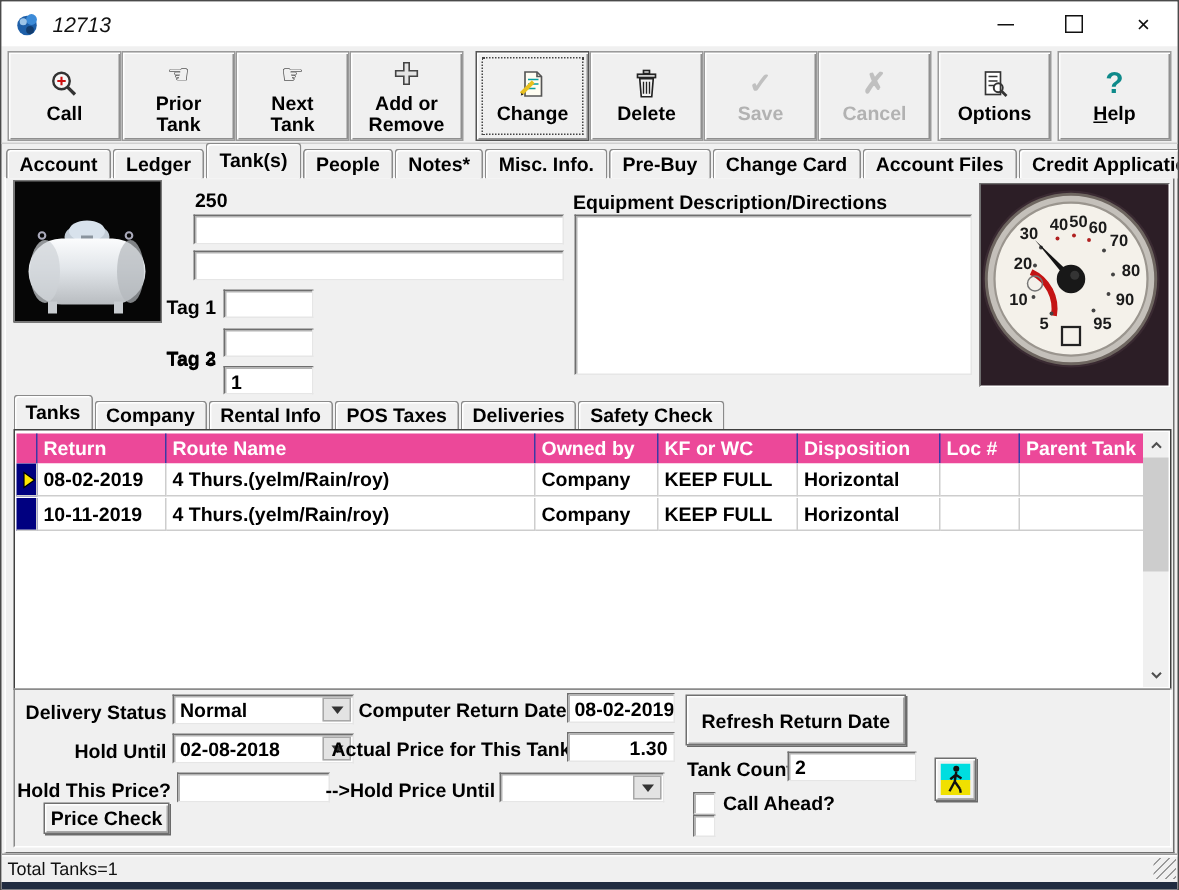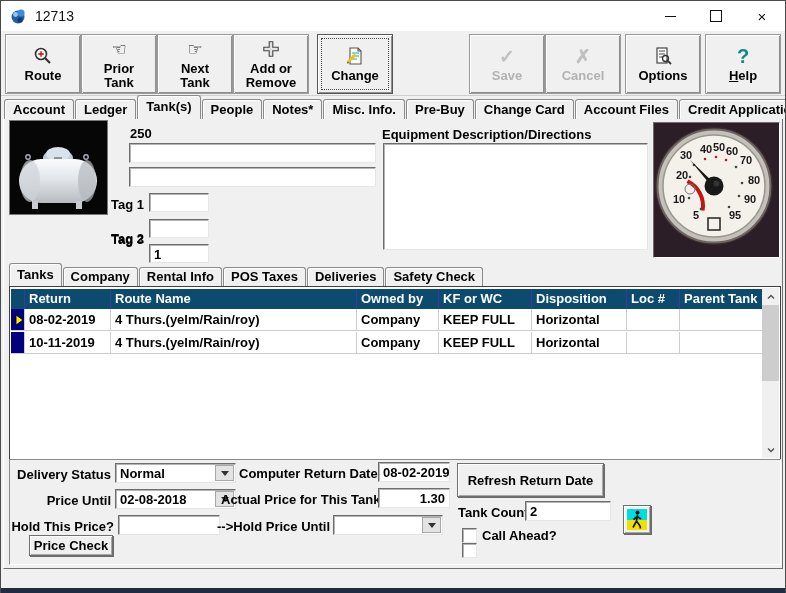--- a/index.html
+++ b/index.html
@@ -1,20 +1,20 @@
 <!DOCTYPE html>
 <html><head>
 <meta charset="utf-8">
 <style>
   html,body{margin:0;padding:0;background:#c0c0c0;}
   .win{position:relative;width:784px;height:592px;border:1px solid #4a4a4a;background:#f0f0f0;
        font-family:"Liberation Sans",sans-serif;overflow:hidden;}
   
   .titlebar{position:absolute;left:0;top:0;width:100%;height:30px;background:#ffffff;
-            display:flex;align-items:center;}
+            display:flex;align-items:center;font-style:italic;}
   .title-ic{margin-left:9px;width:17px;height:17px;flex:0 0 auto;}
   .title-txt{margin-left:8px;font-size:14px;color:#111;}
   .caption-btns{margin-left:auto;display:flex;height:30px;}
   .cap-btn{width:46px;height:30px;display:flex;align-items:center;justify-content:center;}
   .min-glyph{width:11px;height:1px;background:#111;}
   .max-glyph{width:10px;height:10px;border:1px solid #111;}
   .close-glyph{font-size:15px;line-height:15px;color:#111;}
   
   .toolbar{position:absolute;left:0;top:30px;width:100%;height:64px;background:#f0f0f0;
            border-bottom:1px solid #cfcfcf;}
@@ -59,21 +59,21 @@
   .gauge-num{fill:#1a1a1a;font-family:"Liberation Sans",sans-serif;font-size:11px;font-weight:bold;text-anchor:middle;}
   
   .subtabstrip{position:absolute;left:8px;top:263px;height:22px;display:flex;align-items:flex-end;z-index:3;}
   .subtab{height:18px;line-height:18px;padding:0 7px;font-weight:bold;font-size:13px;background:#f0f0f0;
           border:1px solid #8a8a8a;border-bottom:none;border-radius:3px 3px 0 0;margin-right:1px;
           box-shadow:inset 1px 1px 0 #ffffff;white-space:nowrap;}
   .subtab.active{height:22px;line-height:21px;}
   .tablebox{position:absolute;left:8px;top:285px;width:770px;height:172px;background:#fff;
             border:1px solid #3f3f3f;}
   .tbl-hdr{position:absolute;left:1px;top:2px;right:18px;height:20px;display:grid;
-           grid-template-columns:14px 86px 246px 82px 93px 95px 53px 1fr;background:#0c4a6e;}
+           grid-template-columns:14px 86px 246px 82px 93px 95px 53px 1fr;background:#ec4899;}
   .tbl-hdr .hcell{color:#fff;font-weight:bold;font-size:13px;line-height:20px;padding-left:4px;
                   border-right:1px solid #3a3aa6;overflow:hidden;white-space:nowrap;}
   .tbl-row{position:absolute;left:1px;right:18px;height:22px;display:grid;
            grid-template-columns:14px 86px 246px 82px 93px 95px 53px 1fr;background:#fff;}
   .tbl-row .cell{font-weight:bold;font-size:13px;line-height:22px;padding-left:4px;color:#000;
                  border-right:1px solid #cdcdcd;border-bottom:1px solid #cdcdcd;overflow:hidden;white-space:nowrap;}
   .ptr-cell{background:#000080;border-bottom:1px solid #fff;display:flex;align-items:center;justify-content:center;}
   .vscroll{position:absolute;right:1px;top:1px;bottom:1px;width:17px;background:#f0f0f0;
            display:flex;flex-direction:column;}
   .sb-btn{height:17px;display:flex;align-items:center;justify-content:center;flex:0 0 auto;}
@@ -119,21 +119,21 @@
 
   <div class="toolbar">
     <div class="tb-btn" style="left:4px;">
       <div class="tb-ic">
         <svg width="20" height="20" viewBox="0 0 20 20">
             <circle cx="8" cy="8" r="5.5" fill="#f7f7f7" stroke="#333" stroke-width="1.6"></circle>
             <path d="M8 5.2v5.6M5.2 8h5.6" stroke="#cc1111" stroke-width="1.4"></path>
             <path d="M12.2 12.2 L17 17" stroke="#333" stroke-width="2.2"></path>
           </svg>
       </div>
-      <div class="tb-label">Route</div>
+      <div class="tb-label">Call</div>
     </div>
     <div class="tb-btn" style="left:80px;">
       <div class="tb-ic">
           <span class="hand-glyph">☜</span>
         </div>
       <div class="tb-label">Prior
 Tank</div>
     </div>
     <div class="tb-btn" style="left:156px;">
       <div class="tb-ic">
@@ -155,20 +155,31 @@
       <div class="tb-ic">
         <svg width="20" height="20" viewBox="0 0 20 20">
             <path d="M5 2h8l3 3v13H5z" fill="#fffdf2" stroke="#555" stroke-width="1.1"></path>
             <path d="M13 2v3h3" fill="none" stroke="#555" stroke-width="1.1"></path>
             <path d="M7 7h7M7 10h7M7 13h5" stroke="#0aa0a0" stroke-width="0.9"></path>
             <path d="M2.5 16.5 L10.5 8.5" stroke="#e8c020" stroke-width="2.6"></path>
             <path d="M2.2 17.6 l1.8-.5 -1.3-1.3z" fill="#222"></path>
           </svg>
       </div>
       <div class="tb-label">Change</div>
+    </div>
+    <div class="tb-btn" style="left:392px;">
+      <div class="tb-ic">
+        <svg width="18" height="20" viewBox="0 0 18 20">
+            <rect x="7" y="1" width="4" height="2" fill="none" stroke="#222" stroke-width="1.1"></rect>
+            <rect x="3" y="3.5" width="12" height="2.2" fill="#ddd" stroke="#222" stroke-width="1.1"></rect>
+            <path d="M4.5 6.5h9l-1 12h-7z" fill="#f2f2f2" stroke="#222" stroke-width="1.1"></path>
+            <path d="M7 8.5v8M9 8.5v8M11 8.5v8" stroke="#222" stroke-width="0.9"></path>
+          </svg>
+      </div>
+      <div class="tb-label">Delete</div>
     </div>
     <div class="tb-btn disabled" style="left:468px;">
       <div class="tb-ic">
           <span class="gray-glyph">✓</span>
         </div>
       <div class="tb-label">Save</div>
     </div>
     <div class="tb-btn disabled" style="left:544px;">
       <div class="tb-ic">
           <span class="gray-glyph">✗</span>
@@ -350,21 +361,21 @@
 
   <div class="lbl r" style="left:8px;top:466px;width:102px;">Delivery Status</div>
   <div class="field" style="left:114px;top:462px;width:111px;height:16px;">
     <span>Normal</span>
     <span class="dd-arrow"></span>
   </div>
   <div class="lbl r" style="left:238px;top:465px;width:134px;">Computer Return Date</div>
   <div class="field" style="left:377px;top:461px;width:62px;height:16px;">08-02-2019</div>
   <div class="btn3d" style="left:456px;top:462px;width:145px;height:32px;">Refresh Return Date</div>
 
-  <div class="lbl r" style="left:8px;top:492px;width:102px;">Price Until</div>
+  <div class="lbl r" style="left:8px;top:492px;width:102px;">Hold Until</div>
   <div class="field" style="left:114px;top:488px;width:111px;height:16px;">
     <span>02-08-2018</span>
     <span class="dd-arrow"></span>
   </div>
   <div class="lbl r" style="left:220px;top:491px;width:152px;">Actual Price for This Tank</div>
   <div class="field num" style="left:377px;top:487px;width:62px;height:16px;">1.30</div>
 
   <div class="lbl" style="left:457px;top:504px;">Tank Count</div>
   <div class="field" style="left:524px;top:500px;width:76px;height:16px;">2</div>
   <div class="btn3d" style="left:622px;top:504px;width:26px;height:27px;">
@@ -383,15 +394,19 @@
     <span></span>
     <span class="dd-arrow"></span>
   </div>
 
   <div class="checkbox" style="left:461px;top:527px;"></div>
   <div class="lbl" style="left:481px;top:527px;">Call Ahead?</div>
   <div class="checkbox" style="left:461px;top:542px;"></div>
 
   <div class="btn3d" style="left:28px;top:534px;width:82px;height:19px;">Price Check</div>
 
+  <div class="statusbar">
+    <span class="status-txt">Total Tanks=1</span>
+    <div class="grip"></div>
+  </div>
   <div class="darkstrip"></div>
 
 </div>
 
 </body></html>

